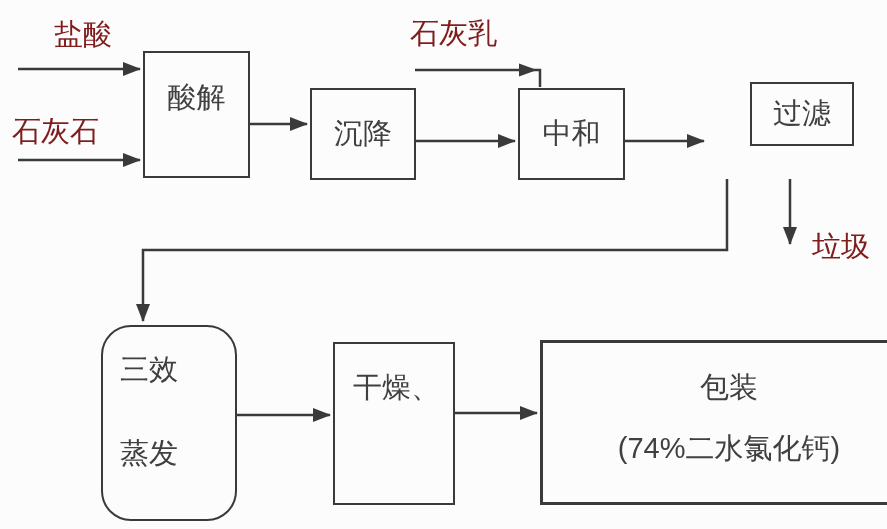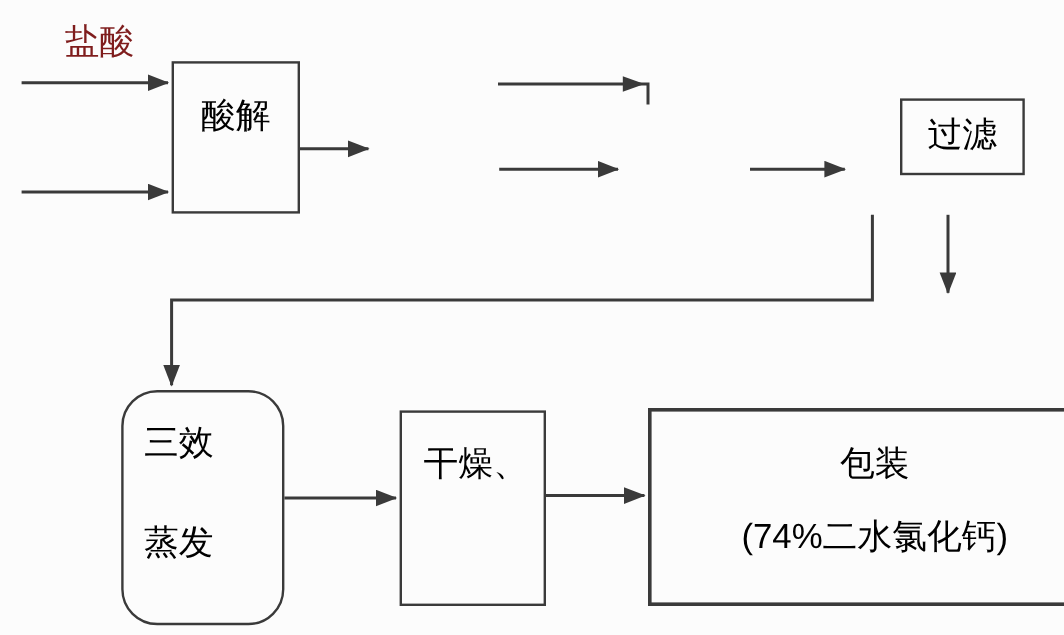--- a/index.html
+++ b/index.html
@@ -17,21 +17,21 @@
   #connector-layer {
     position:absolute; left:0; top:0;
     width:887px; height:529px;
   }
   .box {
     position:absolute;
     box-sizing:border-box;
     border:2.5px solid #3a3a3a;
     background:transparent;
     font-size:29px;
-    color:#000000;
+    color:#404040;
     line-height:1.1;
   }
   .box.center { display:flex; align-items:center; justify-content:center; }
   .flabel {
     position:absolute;
     font-size:29px;
     color:#7f1d1d;
     white-space:nowrap;
   }
   
@@ -76,23 +76,32 @@
       <line x1="625" y1="141" x2="704" y2="141" marker-end="url(#arrowhead)"></line>
       <line x1="790" y1="179" x2="790" y2="244" marker-end="url(#arrowhead)"></line>
       <path d="M727,179 L727,250 L143,250 L143,321" marker-end="url(#arrowhead)"></path>
       <line x1="237" y1="415" x2="330" y2="415" marker-end="url(#arrowhead)"></line>
       <line x1="455" y1="413" x2="537" y2="413" marker-end="url(#arrowhead)"></line>
     </g>
     <polygon points="519,63.5 537,70 519,76.5" fill="#3a3a3a"></polygon>
   </svg>
 
   <div class="flabel" id="lbl-hcl">盐酸</div>
+  <div class="flabel" id="lbl-limestone">石灰石</div>
+  <div class="flabel" id="lbl-limemilk">石灰乳</div>
+  <div class="flabel" id="lbl-waste">垃圾</div>
 
   <div class="box" id="bx-acidolysis">
     <span>酸解</span>
+  </div>
+  <div class="box center" id="bx-sedimentation">
+    <span>沉降</span>
+  </div>
+  <div class="box center" id="bx-neutralization">
+    <span>中和</span>
   </div>
   <div class="box center" id="bx-filtration">
     <span>过滤</span>
   </div>
 
   <div class="box" id="bx-evaporation">
     <div>三效</div>
     <div class="line2-gap">蒸发</div>
   </div>
   <div class="box" id="bx-drying">

